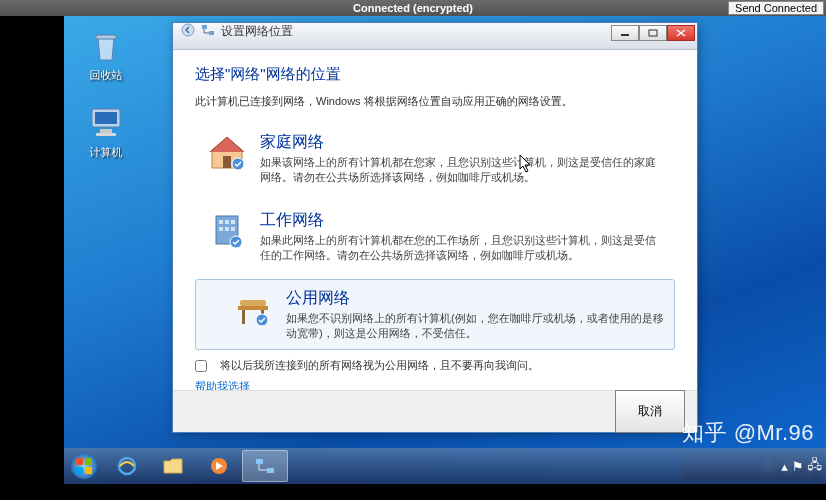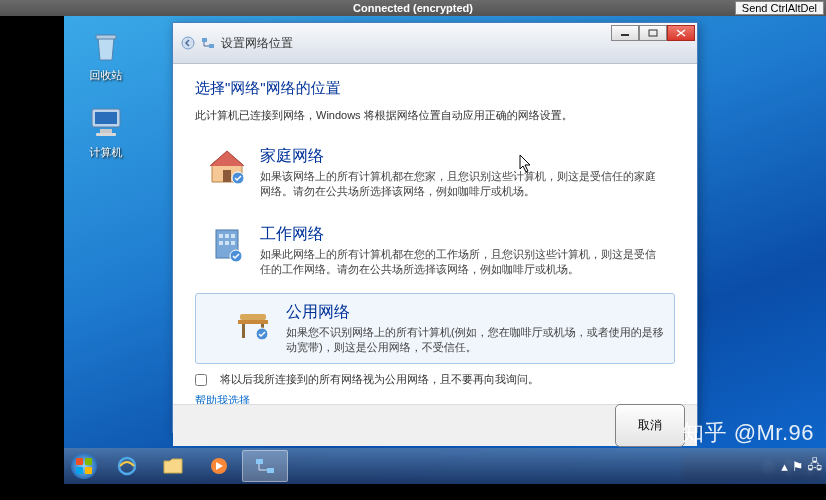--- a/index.html
+++ b/index.html
@@ -7,56 +7,56 @@
 .vnc-bar { width: 100%; height: 16px; background: linear-gradient(#6a6a6a,#525252); color: #fff; text-align: center; font-size: 11px; font-weight: bold; line-height: 16px; position: relative; }
 .send-cad { position: absolute; right: 2px; top: 1px; background: #f4f4f4; color: #000; border: 1px solid #888; padding: 0 6px; font-size: 11px; font-weight: normal; cursor: pointer; }
 .desktop { position: absolute; left: 64px; top: 16px; width: 762px; height: 468px; background: linear-gradient(160deg,#3aa9e8 0%,#1e7bcf 40%,#0a4da8 70%,#0f6ad0 100%); overflow: hidden; }
 .side-black { position: absolute; left: 0; top: 16px; width: 64px; height: 468px; background: #000; }
 .side-black-r { position: absolute; right: 0; top: 16px; width: 14px; height: 468px; background: #000; }
 .desk-icons { position: absolute; top: 10px; left: 12px; display: flex; flex-direction: column; gap: 20px; }
 .desk-icon { width: 60px; text-align: center; color: #fff; font-size: 11px; text-shadow: 1px 1px 2px #000; cursor: pointer; }
 .desk-icon .ico { width: 40px; height: 40px; margin: 0 auto 2px; display: flex; align-items: center; justify-content: center; }
 .desk-icon .lbl { display: block; }
 .window { position: absolute; left: 108px; top: 6px; width: 526px; height: 411px; background: #fff; border: 1px solid #4a7dbb; box-shadow: 2px 2px 10px rgba(0,0,0,.3); }
-.titlebar { height: 41px; background: linear-gradient(#f7f8fa,#e8ecf2,#d8dee8); border-bottom: 1px solid #b8c0cc; display: flex; align-items: center; position: relative; padding-left: 8px; }
+.titlebar { height: 27px; background: linear-gradient(#f7f8fa,#e8ecf2,#d8dee8); border-bottom: 1px solid #b8c0cc; display: flex; position: relative; padding-left: 8px; }
 .titlebar .t-icon { width: 14px; height: 14px; margin-right: 6px; }
 .titlebar .t-text { font-size: 12px; color: #333; }
 .win-controls { position: absolute; right: 2px; top: 2px; display: flex; gap: 0; }
 .win-btn { width: 28px; height: 16px; border: 1px solid #888; background: linear-gradient(#fbfbfb,#dedede); display: flex; align-items: center; justify-content: center; font-size: 10px; cursor: pointer; }
 .win-btn.close { background: linear-gradient(#f07a6e,#d9372b); border-color: #a82820; color: #fff; }
 .win-body { padding: 15px 22px 10px; height: 340px; overflow: hidden; }
 .main-title { font-size: 15px; color: #003399; margin-bottom: 10px; }
 .sub-text { font-size: 11px; color: #333; margin-bottom: 14px; }
 .option { display: flex; padding: 8px 10px; border: 1px solid transparent; border-radius: 3px; cursor: pointer; margin-bottom: 6px; }
 .option.selected { border-color: #a7c7e7; background: #f0f6fc; padding-left: 36px; }
 .opt-icon { width: 42px; height: 42px; flex-shrink: 0; margin-right: 12px; display: flex; align-items: center; justify-content: center; }
 .opt-txt .opt-title { font-size: 16px; color: #003399; margin-bottom: 2px; }
 .opt-txt .opt-desc { font-size: 11px; color: #444; line-height: 1.4; }
 .chk-row { display: flex; align-items: center; gap: 13px; font-size: 11px; color: #333; margin-top: 8px; }
 .chk-row input { width: 12px; height: 12px; }
 .help-link { font-size: 11px; color: #0066cc; text-decoration: underline; margin-top: 6px; display: inline-block; cursor: pointer; }
 .win-footer { height: 42px; border-top: 1px solid #ddd; background: #f0f0f0; display: flex; align-items: center; justify-content: flex-end; padding: 0 12px; }
-.btn { min-width: 70px; padding: 12px 12px; font-size: 12px; background: linear-gradient(#fefefe,#e4e4e4); border: 1px solid #828282; border-radius: 5px; cursor: pointer; }
+.btn { min-width: 70px; padding: 12px 12px; font-size: 12px; background: linear-gradient(#fefefe,#e4e4e4); border: 1px solid #828282; border-radius: 0; cursor: pointer; }
 .taskbar { position: absolute; bottom: 0; left: 0; right: 0; height: 36px; background: linear-gradient(rgba(80,120,170,.85),rgba(30,50,90,.85)); backdrop-filter: blur(2px); display: flex; align-items: center; }
 .start-btn { width: 40px; height: 36px; display: flex; align-items: center; justify-content: center; cursor: pointer; }
 .tb-icon { width: 46px; height: 32px; display: flex; align-items: center; justify-content: center; cursor: pointer; border-radius: 2px; }
 .tb-icon.active { background: rgba(255,255,255,.25); border: 1px solid rgba(255,255,255,.4); }
 .tray { position: absolute; right: 4px; bottom: 0; height: 36px; display: flex; align-items: center; gap: 5px; color: #fff; font-size: 11px; }
 .tray-icons { display: flex; gap: 4px; align-items: center; }
 .tray-icons span { font-size: 13px; cursor: pointer; }
 .watermark { position: absolute; right: 12px; bottom: 36px; color: rgba(255,255,255,.9); font-size: 22px; letter-spacing: 0.5px; text-align: right; }
 .cursor { position: absolute; left: 455px; top: 138px; }
 .right-ctrl { position: absolute; right: 4px; bottom: 4px; width: 140px; height: 28px; background: linear-gradient(#2a5a9a,#1a3a6a); border-radius: 2px; }
 </style>
 </head>
 <body>
 
 <div class="vnc-bar">
   <span>Connected (encrypted)</span>
-  <button class="send-cad">Send CtrlAltDel</button>
+  <button class="send-cad">Send Connected</button>
 </div>
 
 <div class="side-black"></div>
 <div class="side-black-r"></div>
 
 <div class="desktop">
 
   <div class="desk-icons">
     <div class="desk-icon">
       <div class="ico">

